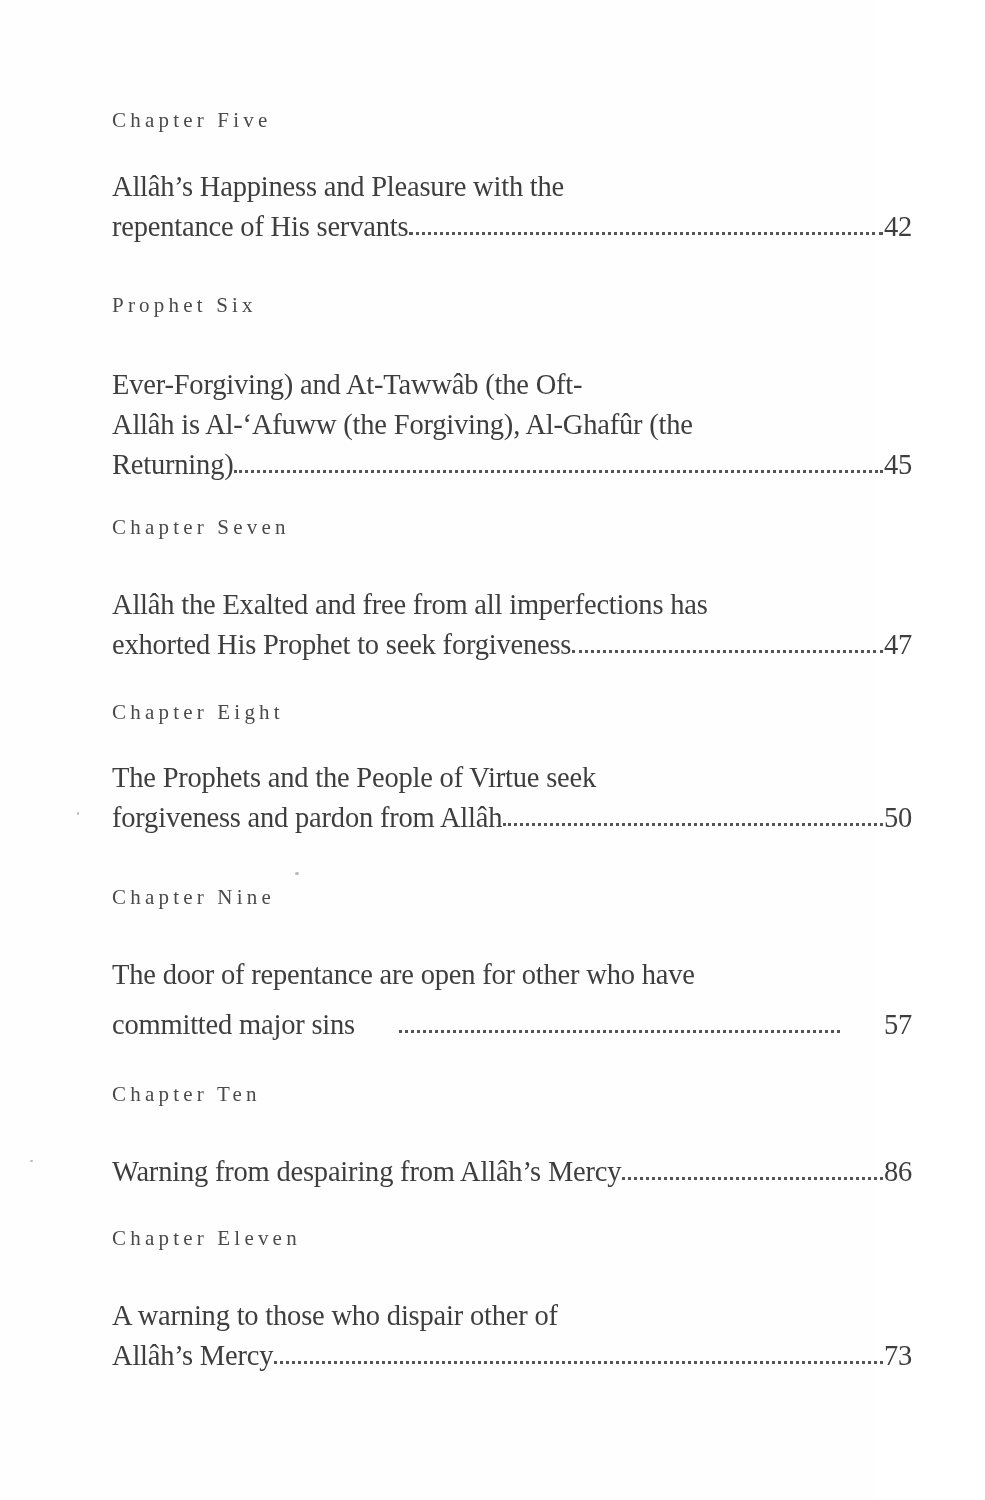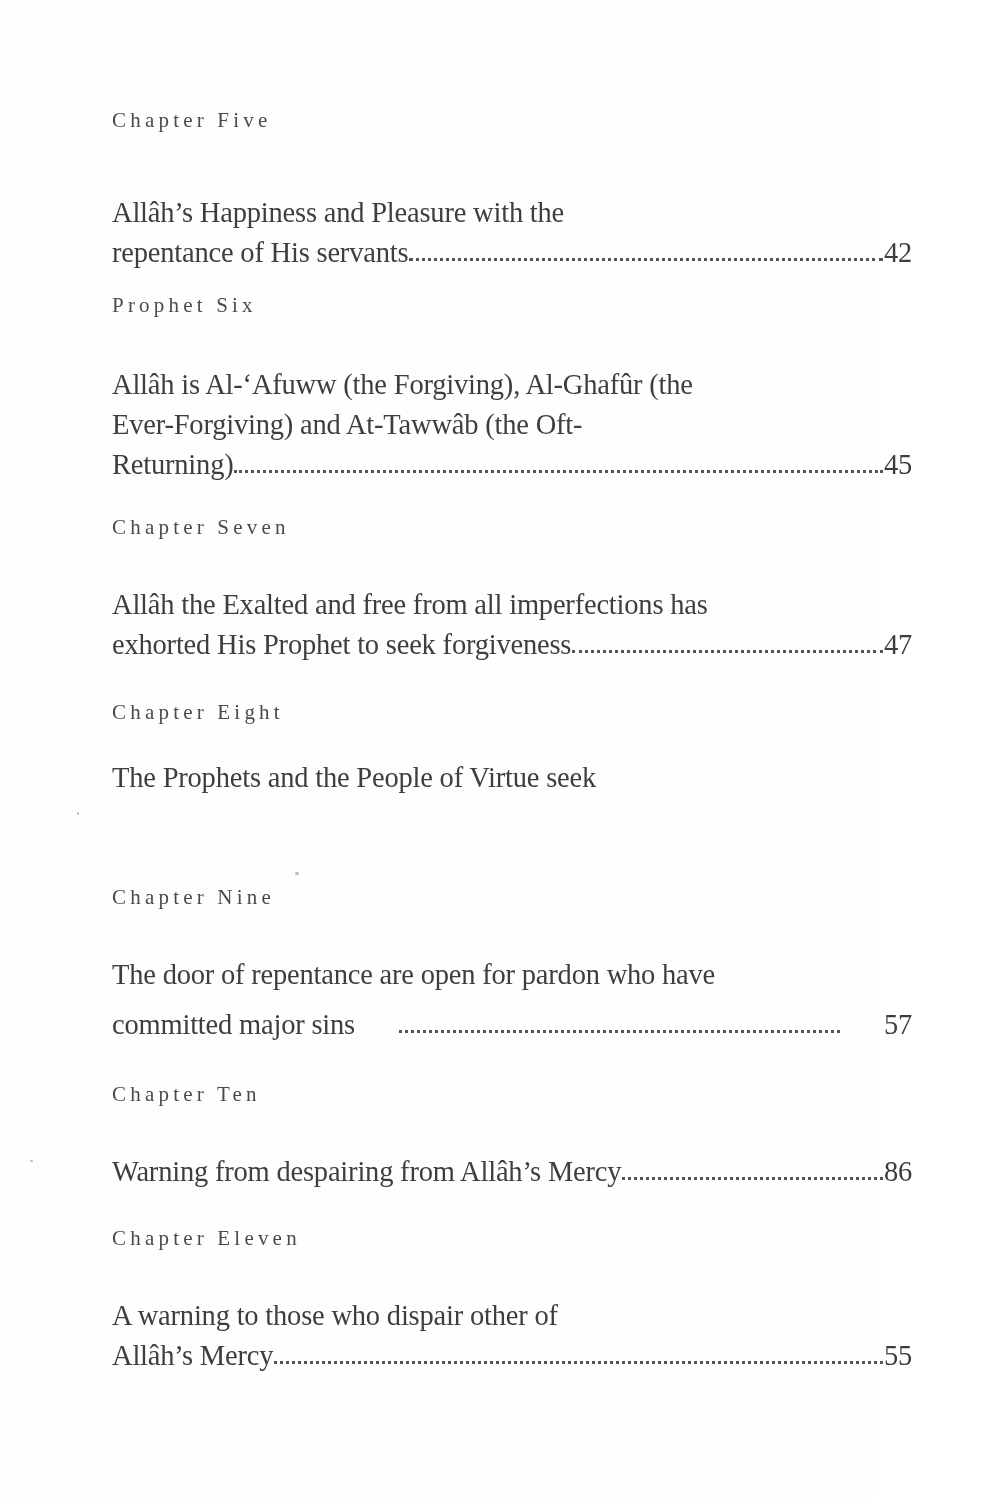--- a/index.html
+++ b/index.html
@@ -78,35 +78,35 @@
       border-radius: 2px;
     }
   </style>
 </head>
 <body>
 
 <div class="page">
 
   <div class="entry" style="top:108px;">
     <div class="chapter-label">Chapter Five</div>
-    <div class="title-block" style="margin-top:61px;">
+    <div class="title-block" style="margin-top:35px;">
       <span class="title-line">Allâh’s Happiness and Pleasure with the</span>
       <div class="last-line">
         <span class="text">repentance of His servants</span>
         <span class="leader"></span>
         <span class="page-num">42</span>
       </div>
     </div>
   </div>
 
   <div class="entry" style="top:293px;">
     <div class="chapter-label">Prophet Six</div>
     <div class="title-block" style="margin-top:48px;">
+      <span class="title-line">Ever-Forgiving) and At-Tawwâb (the Oft-</span>
       <span class="title-line">Allâh is Al-‘Afuww (the Forgiving), Al-Ghafûr (the</span>
-      <span class="title-line">Ever-Forgiving) and At-Tawwâb (the Oft-</span>
       <div class="last-line">
         <span class="text">Returning)</span>
         <span class="leader"></span>
         <span class="page-num">45</span>
       </div>
     </div>
   </div>
 
   <div class="entry" style="top:515px;">
     <div class="chapter-label">Chapter Seven</div>
@@ -117,27 +117,32 @@
         <span class="leader"></span>
         <span class="page-num">47</span>
       </div>
     </div>
   </div>
 
   <div class="entry" style="top:700px;">
     <div class="chapter-label">Chapter Eight</div>
     <div class="title-block" style="margin-top:34px;">
       <span class="title-line">The Prophets and the People of Virtue seek</span>
+      <div class="last-line">
+        <span class="text">forgiveness and pardon from Allâh</span>
+        <span class="leader"></span>
+        <span class="page-num">50</span>
+      </div>
     </div>
   </div>
 
   <div class="entry spaced-9" style="top:885px;">
     <div class="chapter-label">Chapter Nine</div>
     <div class="title-block" style="margin-top:46px;">
-      <span class="title-line">The door of repentance are open for pardon who have</span>
+      <span class="title-line">The door of repentance are open for other who have</span>
       <div class="last-line">
         <span class="text">committed major sins</span>
         <span class="leader"></span>
         <span class="page-num">57</span>
       </div>
     </div>
   </div>
 
   <div class="entry" style="top:1082px;">
     <div class="chapter-label">Chapter Ten</div>
@@ -150,21 +155,21 @@
     </div>
   </div>
 
   <div class="entry" style="top:1226px;">
     <div class="chapter-label">Chapter Eleven</div>
     <div class="title-block" style="margin-top:46px;">
       <span class="title-line">A warning to those who dispair other of</span>
       <div class="last-line">
         <span class="text">Allâh’s Mercy</span>
         <span class="leader"></span>
-        <span class="page-num">55</span>
+        <span class="page-num">73</span>
       </div>
     </div>
   </div>
 
   <div class="specks" style="left:295px; top:872px;"></div>
   <div class="specks" style="left:77px; top:812px; width:2px;"></div>
   <div class="specks" style="left:30px; top:1160px; width:3px; height:2px;"></div>
 
 </div>
 

